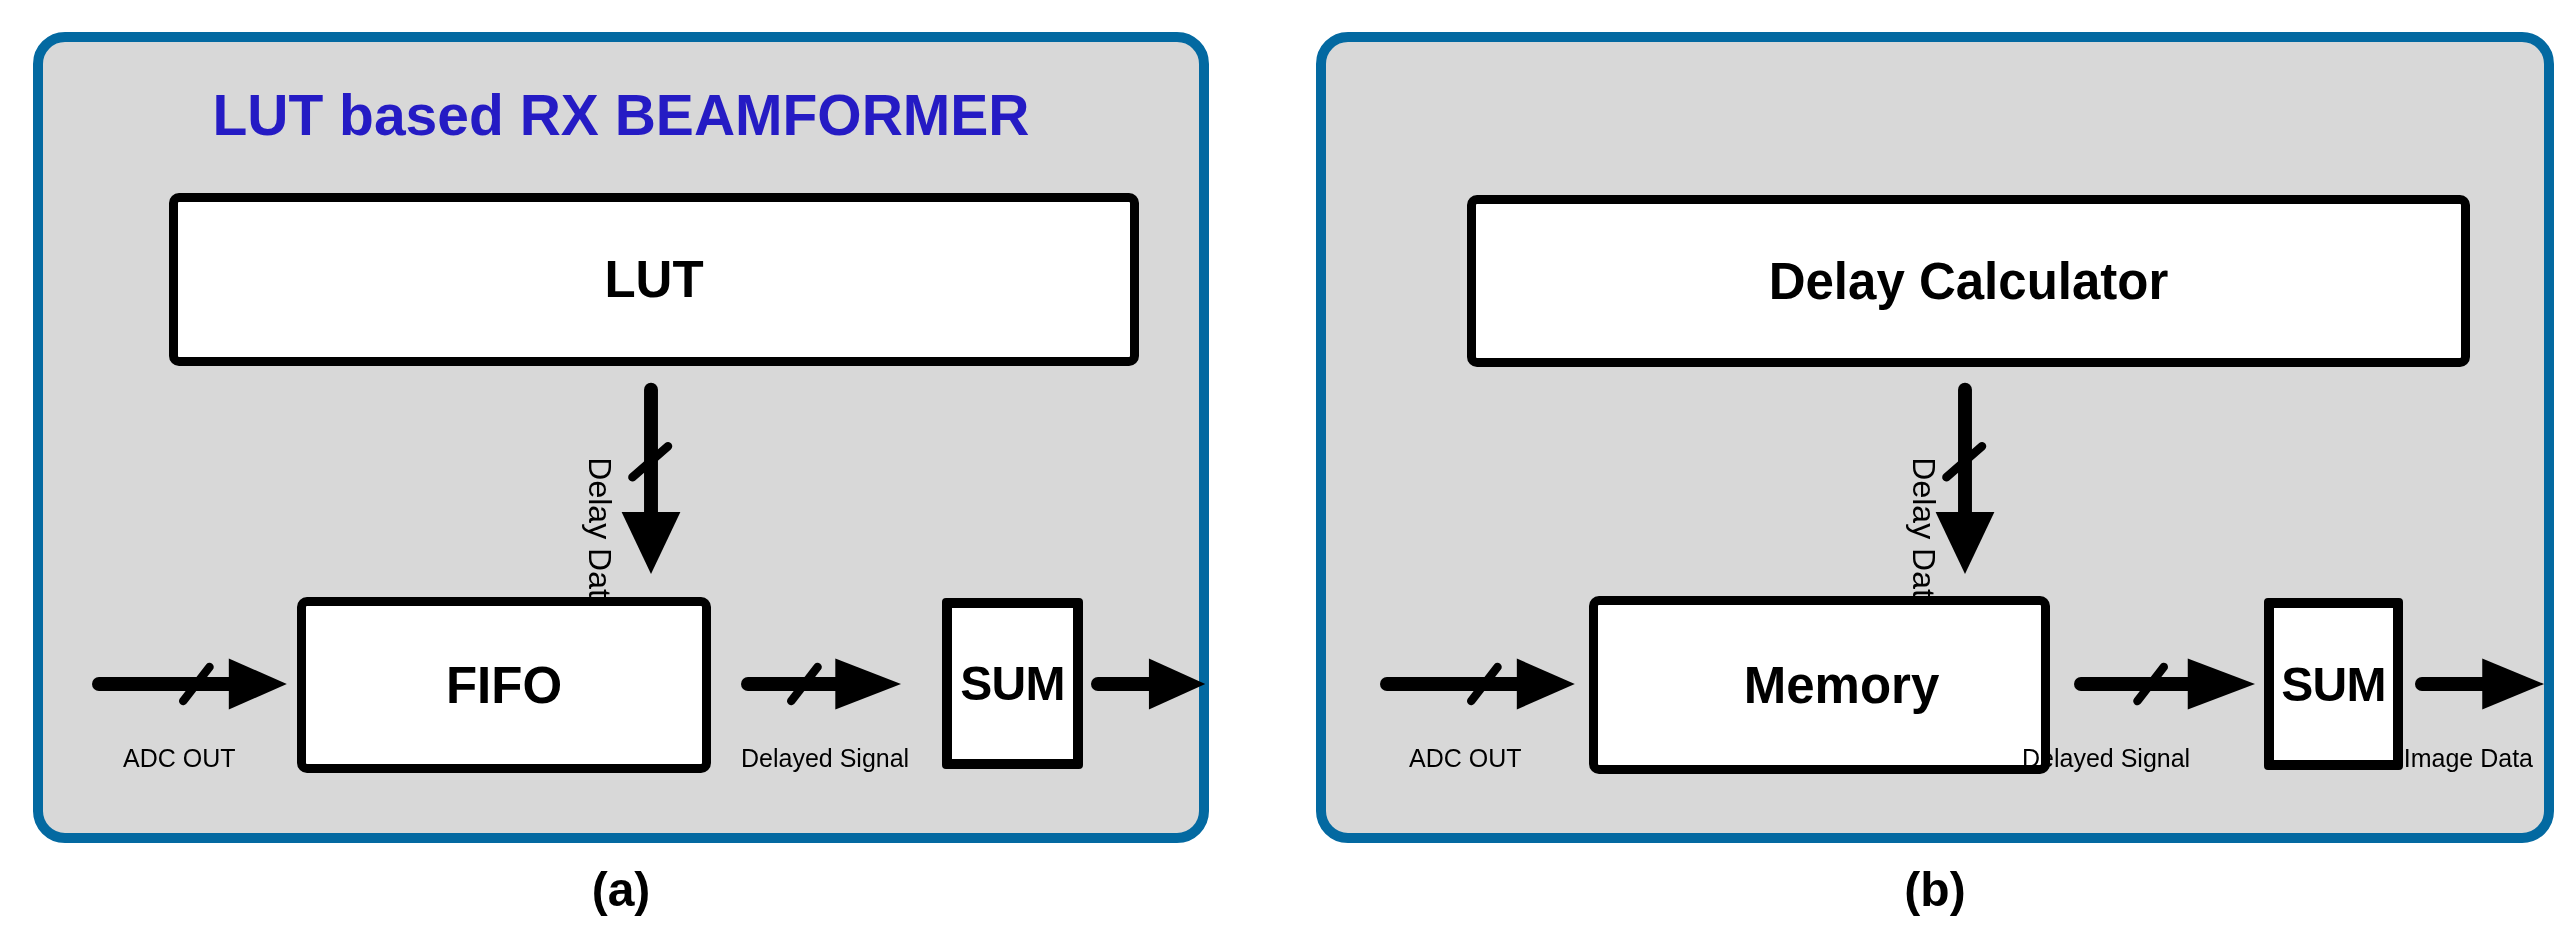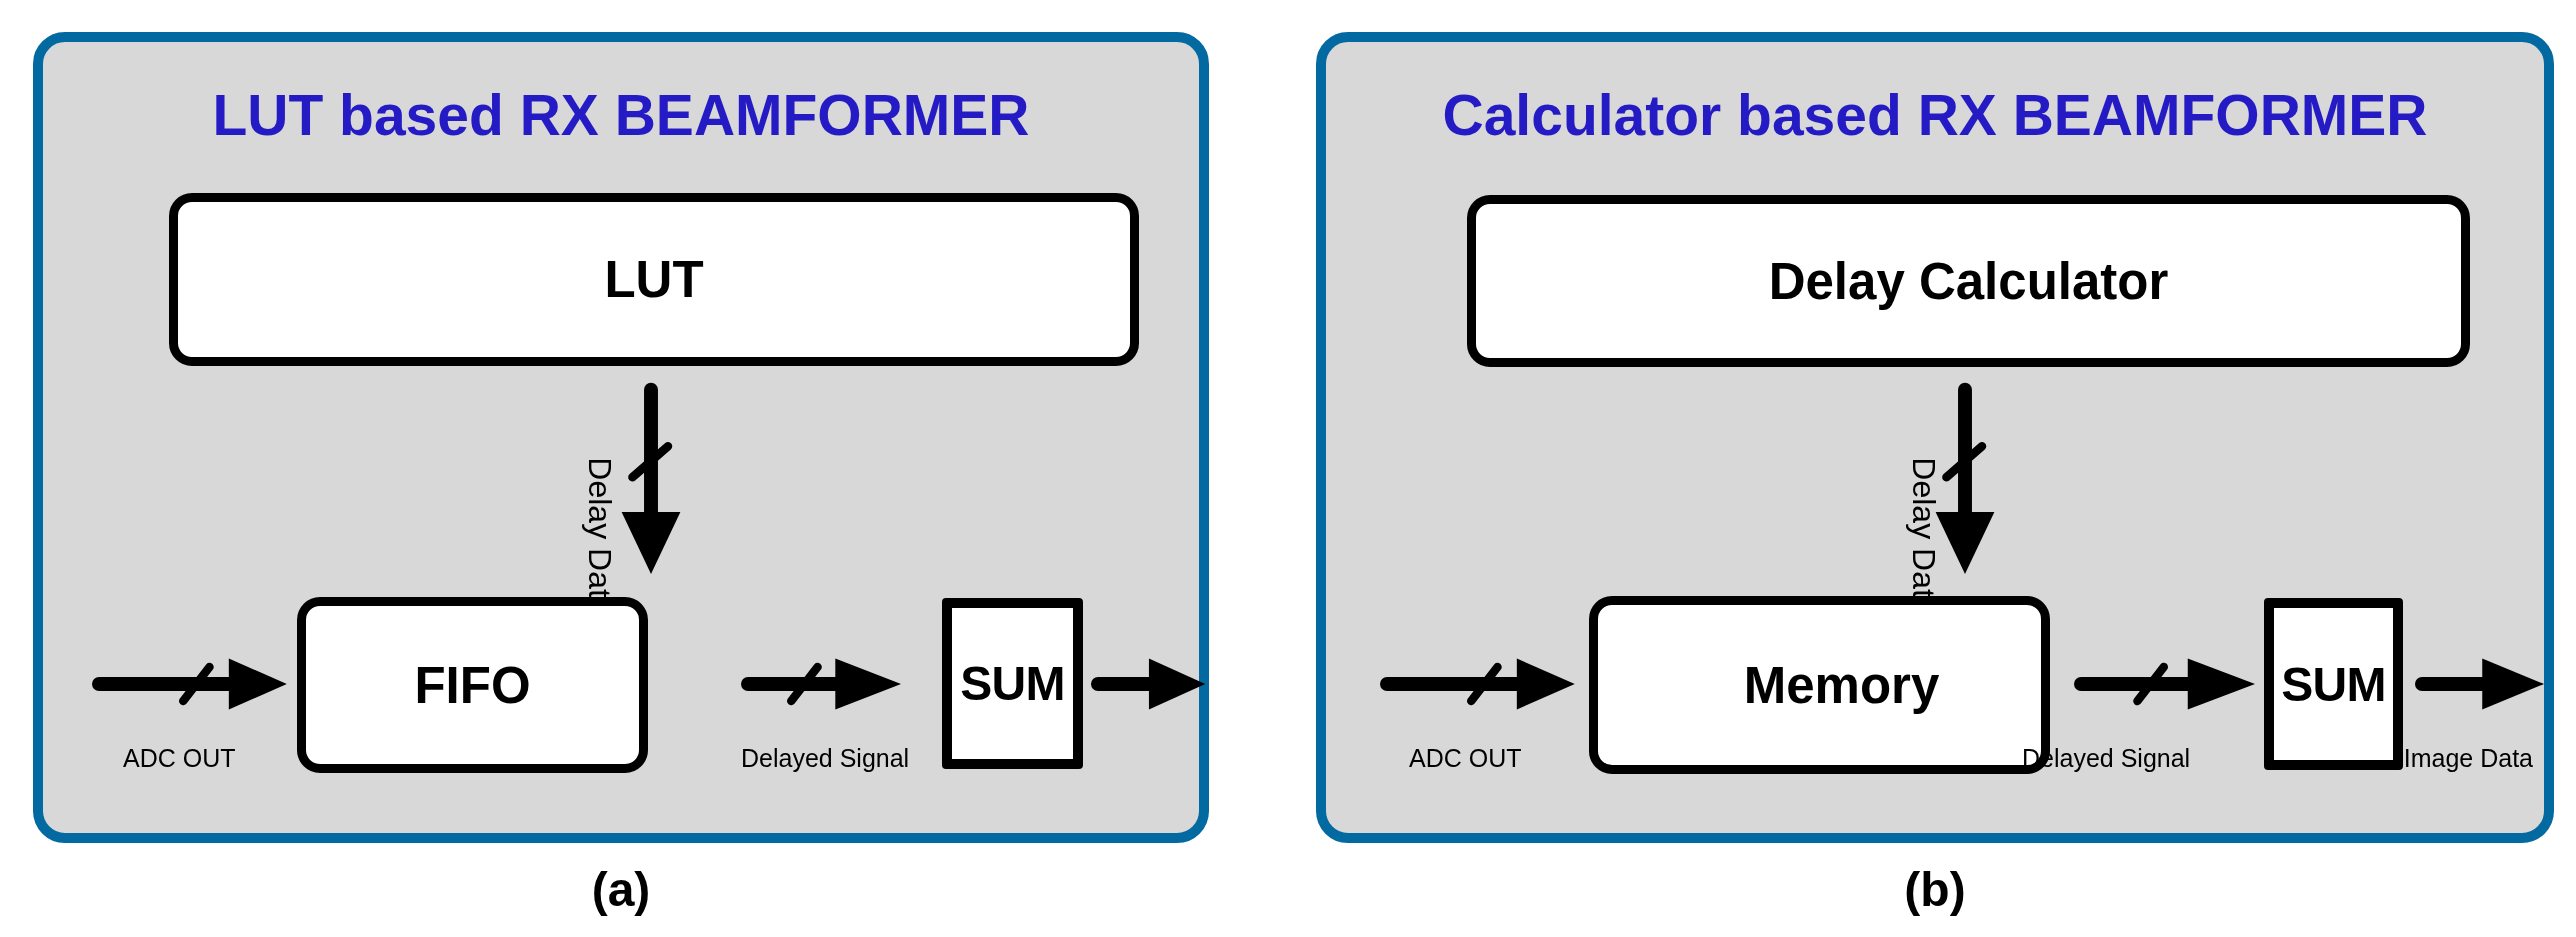--- a/index.html
+++ b/index.html
@@ -31,35 +31,35 @@
     font-size: 57px;
     font-weight: bold;
     color: #251bc4;
     white-space: nowrap;
   }
 
   .box {
     position: absolute;
     background: #ffffff;
     border: 9.3px solid #000000;
-    border-radius: 23px;
+    border-radius: 10px;
     box-sizing: border-box;
     display: flex;
     align-items: center;
     justify-content: center;
     color: #000000;
     font-weight: bold;
   }
   .top-box  { font-size: 51px; }
   .proc-box { font-size: 51px; }
   .sum-box  { font-size: 48px; border-width: 10px; border-radius: 4px; letter-spacing: -0.8px; }
 
   #lut-box      { left: 126px; top: 151px; width: 970px; height: 173px; }
   #calc-box     { left: 130px; top: 153px; width: 1003px; height: 172px; margin-left: 11px; }
-  #fifo-box     { left: 254px; top: 555px; width: 351px;  height: 176px; text-align: right; }
+  #fifo-box     { left: 254px; top: 555px; width: 414px;  height: 176px; text-align: right; }
   #memory-box   { left: 263px; top: 554px; width: 461px;  height: 178px; padding-left: 44px; }
   #sum-box-a    { left: 899px; top: 556px; width: 141px; height: 171px; }
   #sum-box-b    { left: 938px; top: 556px; width: 139px; height: 172px; }
 
   .arrow { position: absolute; }
   .arrow line    { stroke: #000000; }
   .arrow polygon { fill: #000000; }
 
   .small-label {
     position: absolute;
@@ -137,21 +137,20 @@
     <svg class="arrow" style="left:1048px; top:607px;" width="122" height="70" viewBox="0 0 158 90">
       <line x1="9" y1="45" x2="78" y2="45" stroke-width="18" stroke-linecap="round"></line>
       <polygon points="75,12 75,78 148,45"></polygon>
     </svg>
   </div>
 
   <div class="caption" id="caption-a">(a)</div>
 
   <div class="panel" id="panel-b">
 
-    <div class="panel-title">Calculator based RX BEAMFORMER</div>
 
     <div class="box top-box" id="calc-box">
       <span>Delay Calculator</span>
     </div>
 
     <svg class="arrow" style="left:608px; top:340px;" width="62" height="195" viewBox="0 0 80 252">
       <line x1="40" y1="10" x2="40" y2="176" stroke-width="18" stroke-linecap="round"></line>
       <polygon points="2,168 78,168 40,248"></polygon>
       <line x1="16" y1="123" x2="62" y2="83" stroke-width="11" stroke-linecap="round"></line>
     </svg>

